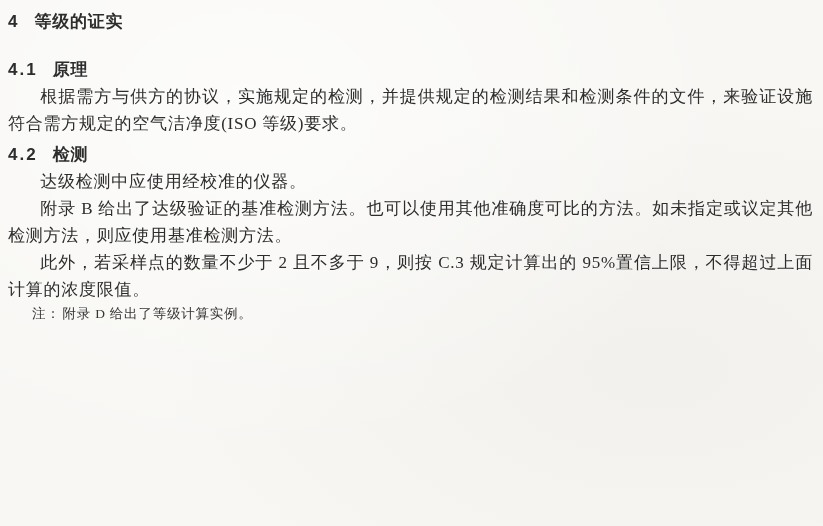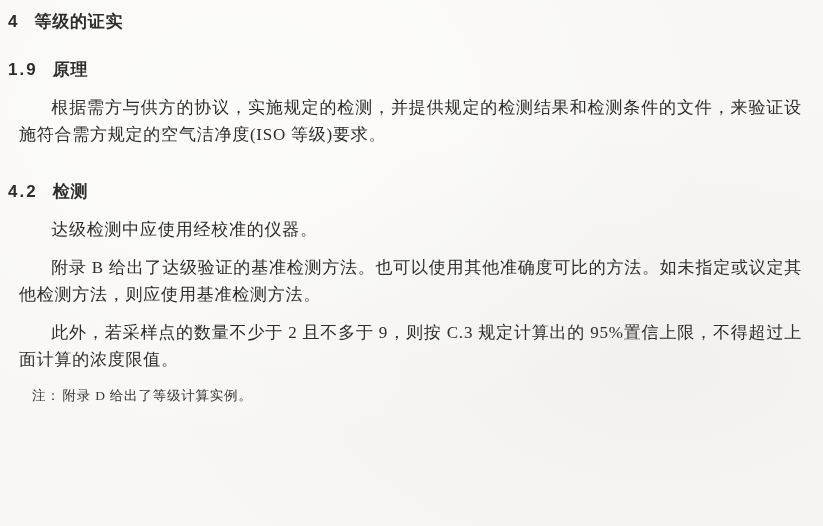--- a/index.html
+++ b/index.html
@@ -33,51 +33,51 @@
     line-height: 27px;
     text-align: left;
     white-space: nowrap;
   }
   .heading .num {
     display: inline-block;
     margin-right: 15px;
     letter-spacing: 0.12em;
   }
   p.body {
-    margin: 11px;
+    margin: 0;
     text-indent: 1.9em;
   }
   .m-h41 { margin-top: 21px; }
   .m-p41 { margin-top: 10px; }
-  .m-h42 { margin-top: 30px; }
+  .m-h42 { margin-top: 4px; }
   .m-p42 { margin-top: 15px; }
   .m-h43 { margin-top: 13px; }
   .m-p43a { margin-top: 13px; }
   .m-p43c { margin-top: 5px; }
   .note {
-    margin-top: 12px;
+    margin-top: 0;
     padding-left: 24px;
     font-size: 13.5px;
     line-height: 22px;
     color: #343434;
     text-align: left;
   }
   .note .note-label { margin-right: 2px; }
 </style>
 </head>
 <body>
 
 <div class="doc">
 
   <div class="heading">
     <span class="num">4</span><span>等级的证实</span>
   </div>
 
   <div class="heading m-h41">
-    <span class="num">1.9</span><span>原理</span>
+    <span class="num">4.1</span><span>原理</span>
   </div>
 
   <p class="body m-p41">根据需方与供方的协议，实施规定的检测，并提供规定的检测结果和检测条件的文件，来验证设施符合需方规定的空气洁净度(ISO 等级)要求。</p>
 
   <div class="heading m-h42">
     <span class="num">4.2</span><span>检测</span>
   </div>
 
   <p class="body">达级检测中应使用经校准的仪器。</p>
   <p class="body m-p42">附录 B 给出了达级验证的基准检测方法。也可以使用其他准确度可比的方法。如未指定或议定其他检测方法，则应使用基准检测方法。</p>

